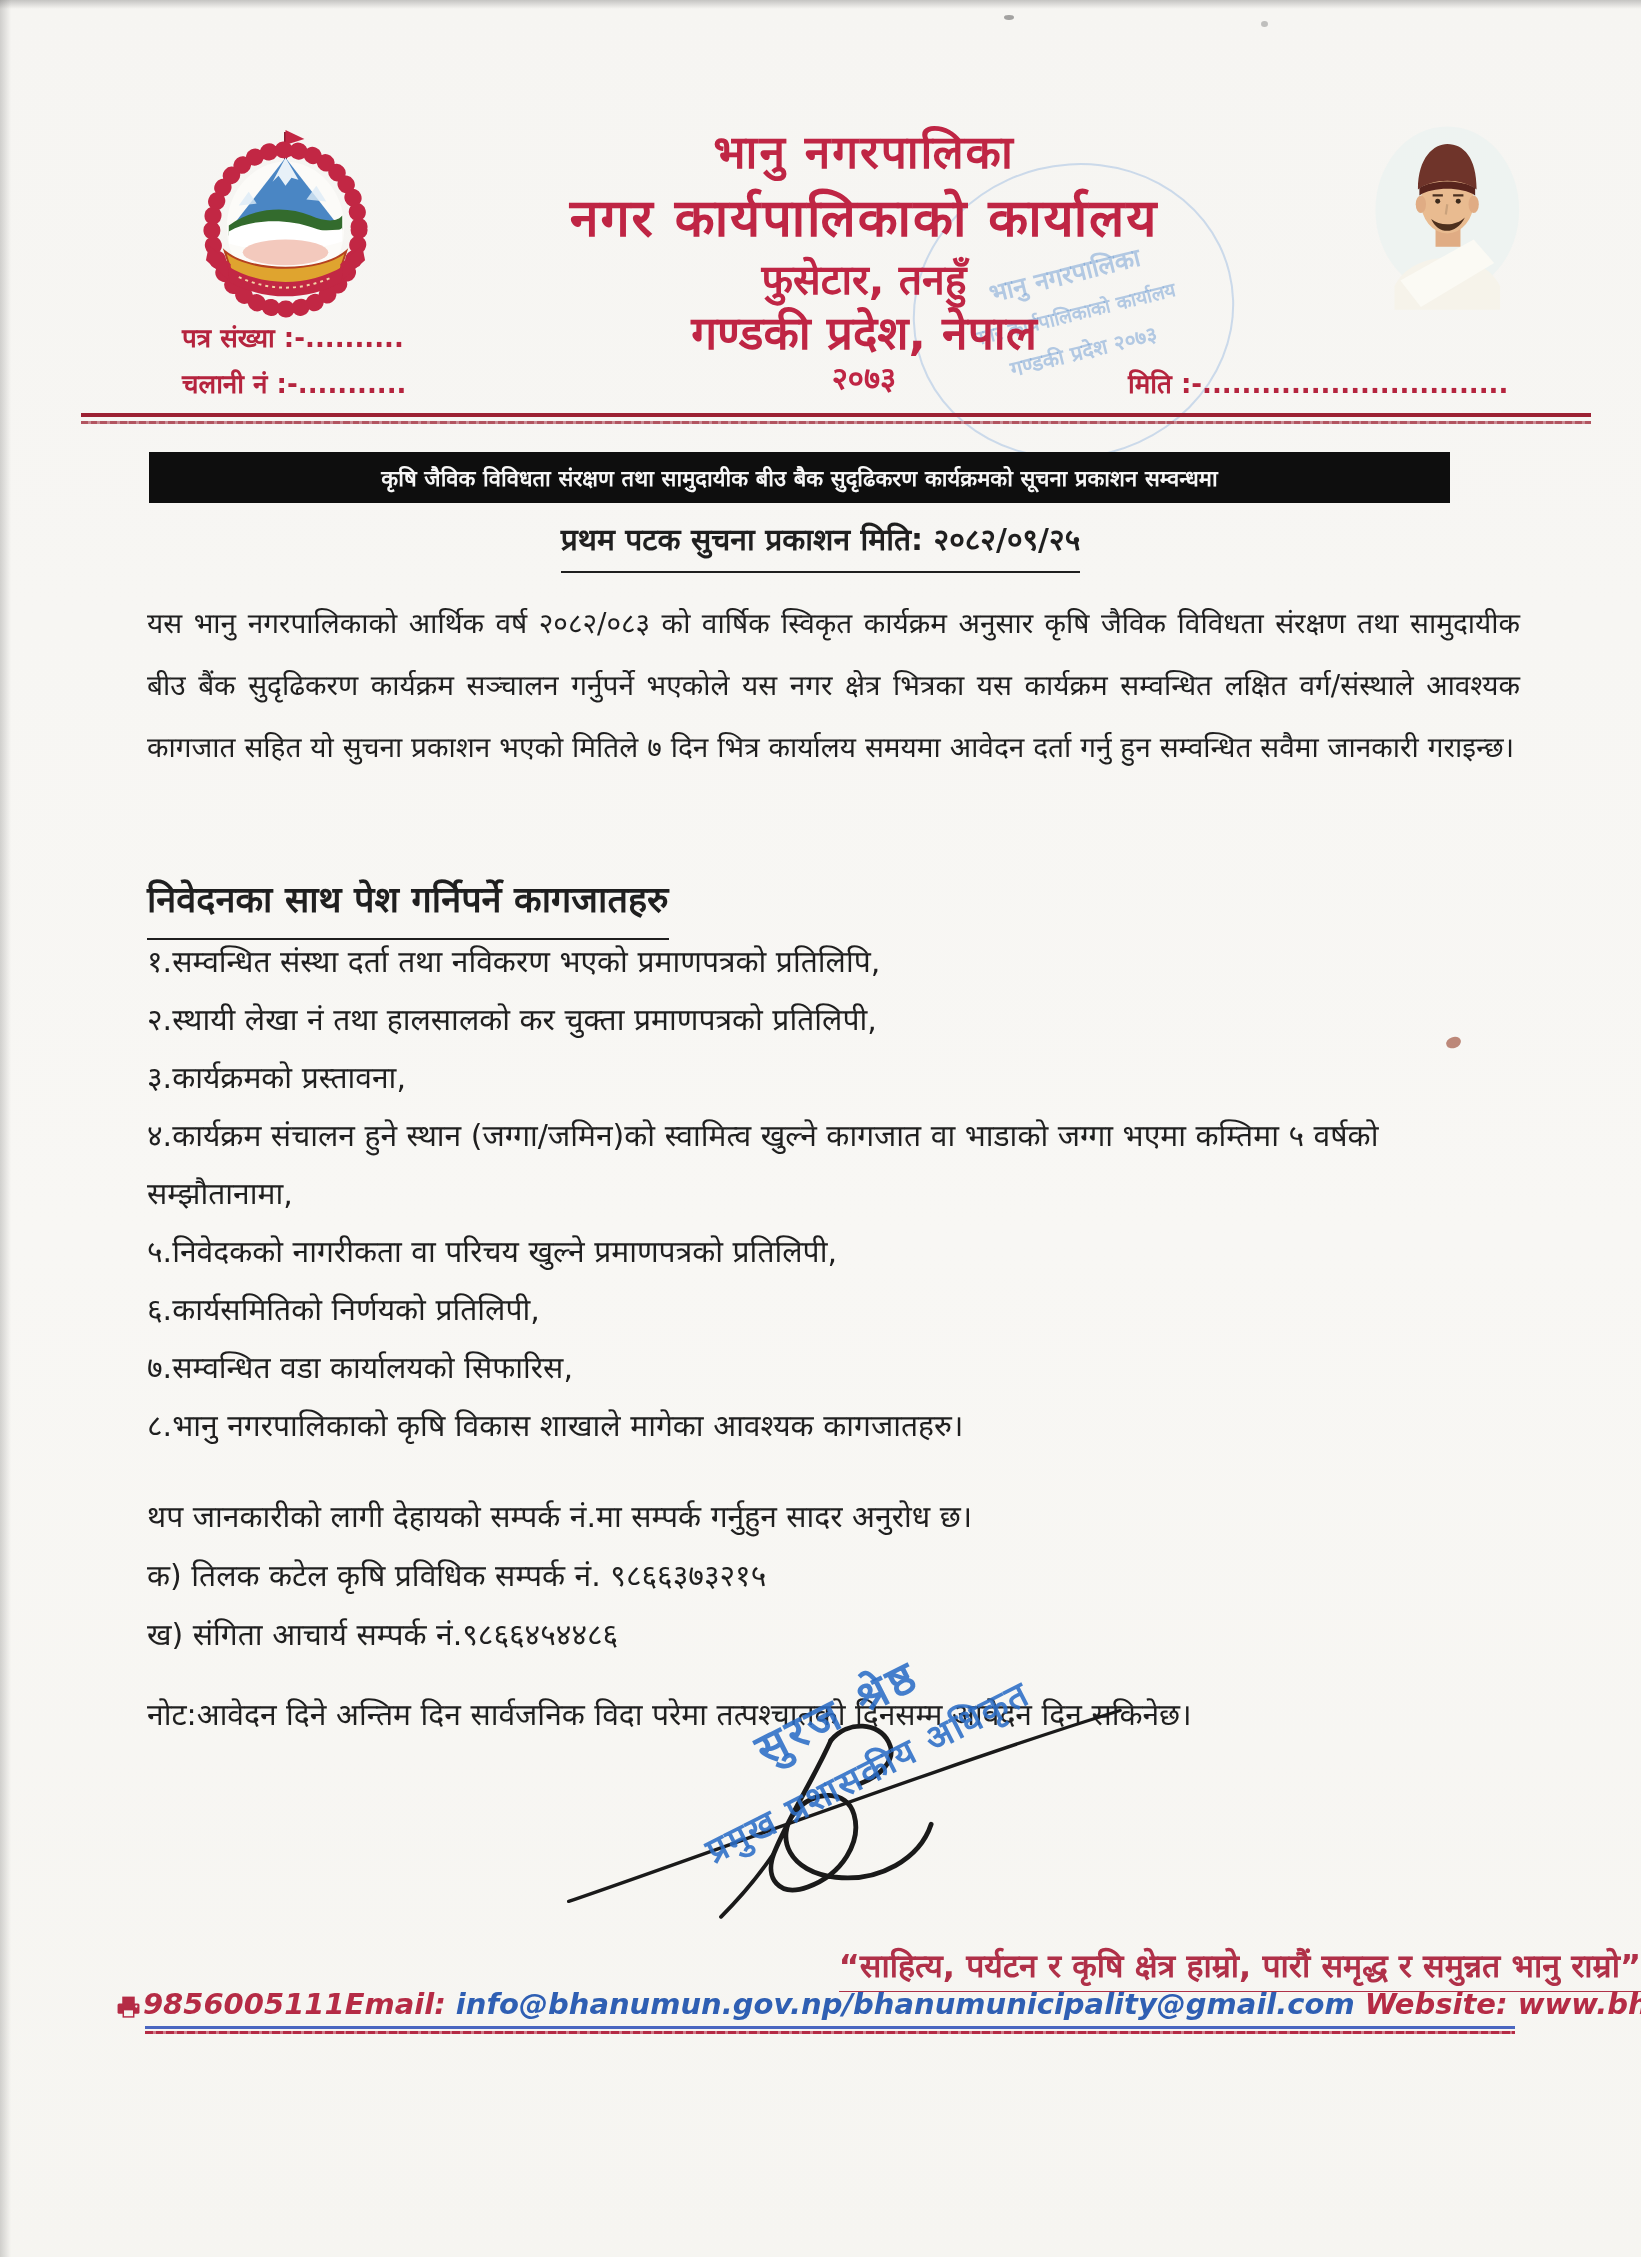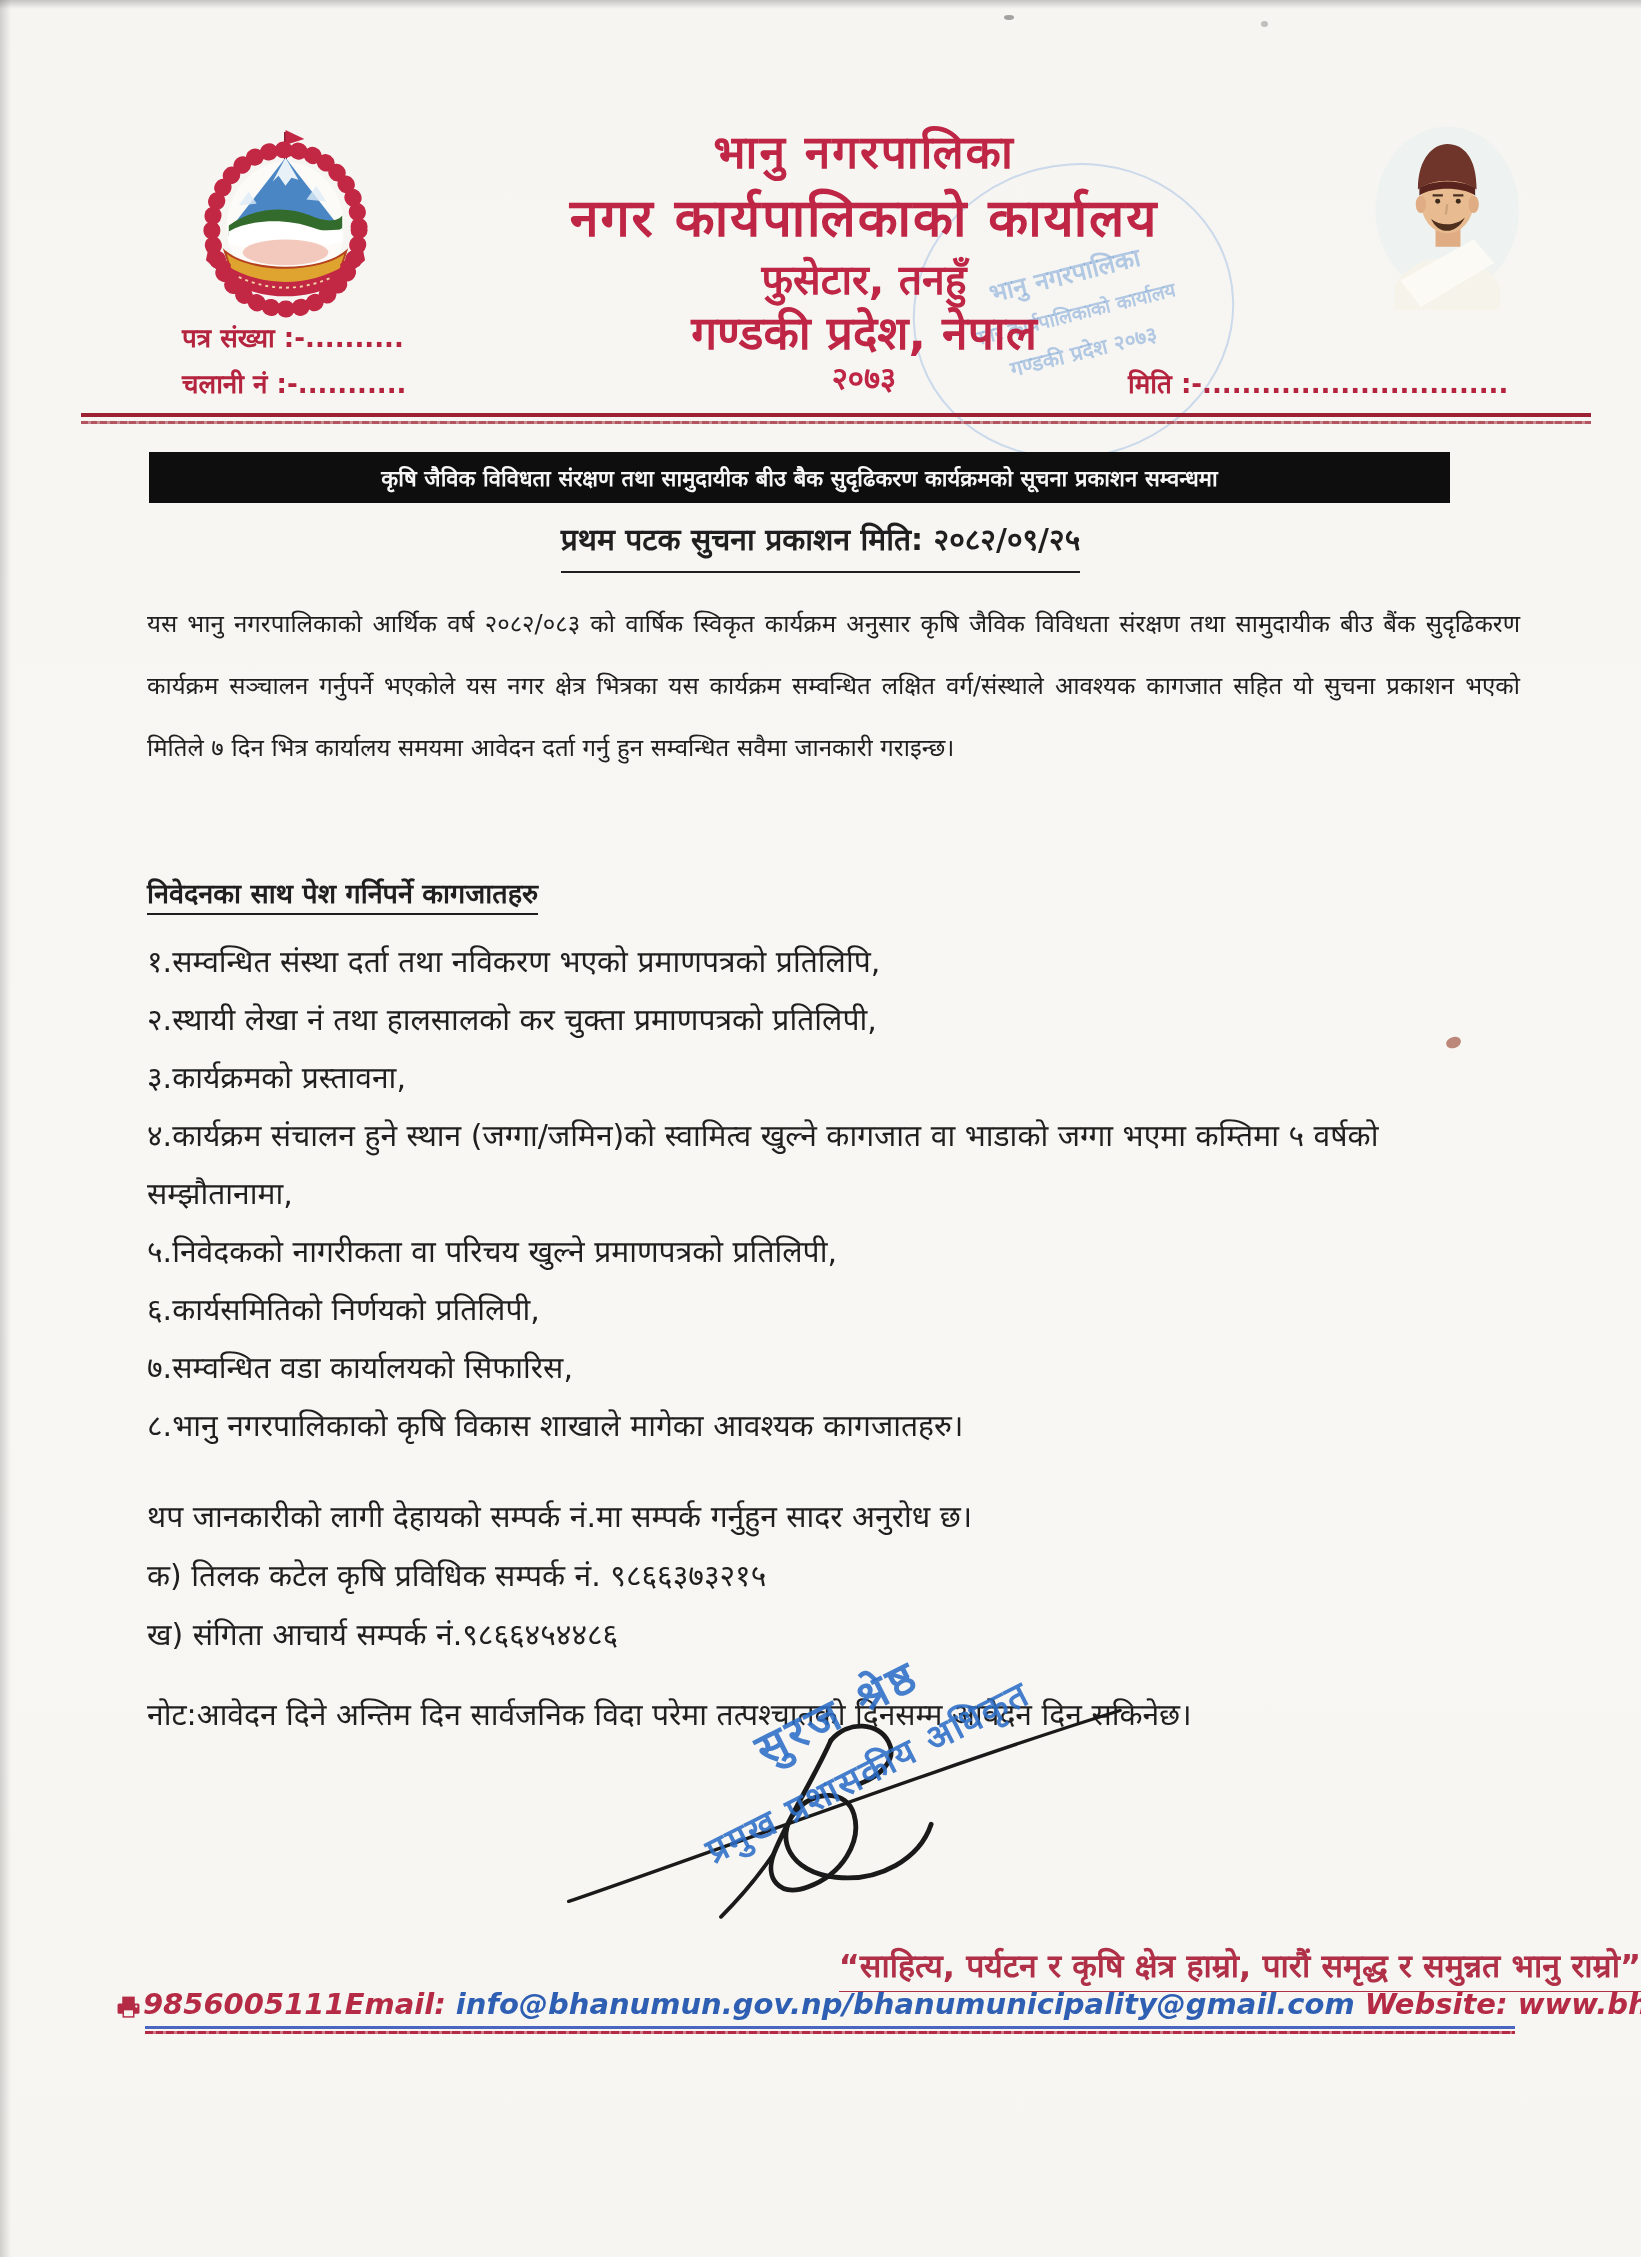--- a/index.html
+++ b/index.html
@@ -47,24 +47,24 @@
   .rule-2{top:421px;height:2.9px;background:repeating-linear-gradient(90deg,#b25560 0 6.8px,#c98a92 6.8px 9.7px);}
 
   
   .band{position:absolute;left:149px;top:452px;min-width:1274px;
     background:#0e0e0e;color:#f6f6f6;font-size:22px;font-weight:bold;
     padding:9.7px 13.5px 11.6px;white-space:nowrap;text-align:center;display:inline-block;}
   .subtitle{position:absolute;left:0;width:1641px;top:518px;text-align:center;}
   .subtitle span{font-size:30px;font-weight:bold;border-bottom:2.9px solid #1f1f1f;padding-bottom:14px;}
 
   .body-par{position:absolute;left:147px;top:593px;width:1373px;
-    font-size:24px;line-height:62px;text-align:justify;}
+    font-size:28px;line-height:62px;text-align:justify;}
 
   .docs-head{position:absolute;left:147px;top:874px;}
-  .docs-head span{font-size:27px;font-weight:bold;border-bottom:2.9px solid #1f1f1f;padding-bottom:4px;}
+  .docs-head span{font-size:36px;font-weight:bold;border-bottom:2.9px solid #1f1f1f;padding-bottom:18px;}
 
   .docs-list{position:absolute;left:147px;top:933px;width:1352px;font-size:30px;line-height:58px;}
   .docs-list p{margin:0;}
 
   .contact-block{position:absolute;left:147px;top:1487px;width:1352px;font-size:30px;}
   .contact-block p{margin:0;line-height:59px;}
 
   .note-line{position:absolute;left:147px;top:1694px;width:1429px;font-size:30px;line-height:42px;}
 
   

